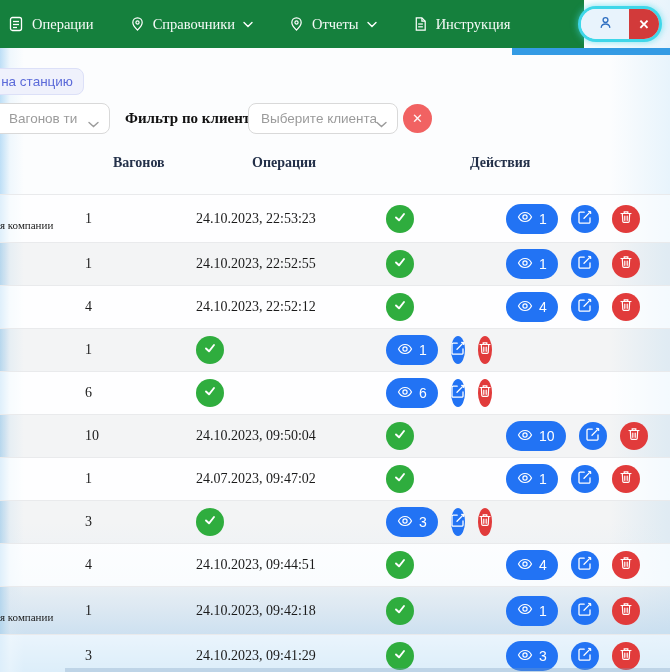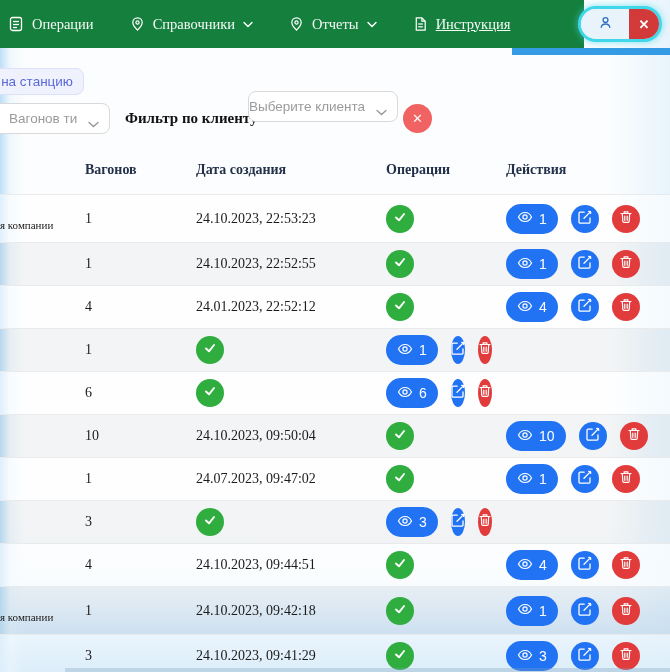--- a/index.html
+++ b/index.html
@@ -19,21 +19,21 @@
     position:absolute; top:0; left:0; width:584px; height:48px;
     background:#15803d;
     display:flex; align-items:center;
     padding-left:8px; column-gap:36px;
   }
   .nav-ext { position:absolute; top:48px; left:512px; right:0; height:7px; background:#349BE4; }
   .nav-item {
     display:flex; align-items:center; column-gap:8px;
     color:rgba(255,255,255,0.96); font-size:14.5px; cursor:pointer; white-space:nowrap;
   }
-  .nav-item .lbl.u { text-decoration:underline; }
+  .nav-item .lbl.u { }
   .nav-item svg { display:block; }
 
   
   .session-pill {
     position:absolute; top:9px; right:11px; width:78px; height:30px;
     border-radius:16px; display:flex; overflow:hidden;
     box-shadow:0 0 0 3px #3FD7E9, 0 0 6px 4px rgba(63,215,233,0.55);
     background:#E8F3FC;
   }
   .session-user { flex:1; display:flex; align-items:center; justify-content:center; background:#E8F3FC; cursor:pointer; }
@@ -45,41 +45,41 @@
     background:#EFF1FC; border:1px solid #DCE0F8; border-radius:8px;
     font-family:"Liberation Sans", sans-serif; font-size:13.5px; color:#5B6AD9;
     display:flex; align-items:center; justify-content:flex-end; padding-right:10px; cursor:pointer;
   }
   .select-box {
     position:absolute; height:31px; background:#fff; border:1px solid #D9D9D9; border-radius:8px;
     font-family:"Liberation Sans", sans-serif; font-size:13.5px; color:#9B9B9B;
     display:flex; align-items:center; cursor:pointer;
   }
   .select-type  { top:103px; left:-14px; width:124px; padding-left:22px; }
-  .select-client{ top:91px; left:248px; width:150px; padding-left:0; }
+  .select-client{ top:103px; left:248px; width:150px; padding-left:12px; }
   .select-box .chev { position:absolute; right:10px; top:12px; }
   .filter-label {
     position:absolute; top:103px; left:125px; height:31px; line-height:31px;
     font-size:15px; font-weight:bold; color:#111;
   }
   .clear-btn {
     position:absolute; top:104px; left:403px; width:29px; height:29px; border-radius:50%;
     background:#F16262; color:rgba(255,255,255,0.95); font-family:"Liberation Sans", sans-serif;
     font-size:13px; display:flex; align-items:center; justify-content:center; cursor:pointer;
   }
 
   
   .grid-row {
     display:grid; grid-template-columns:62px 111px 190px 120px 1fr;
     align-items:center;
   }
   .cell { padding-left:23px; }
   .thead {
-    position:absolute; top:147px; left:0; width:670px; height:46px;
-    font-weight:bold; font-size:14px; color:#233049;
+    position:absolute; top:140px; left:0; width:670px; height:46px;
+    font-weight:bold; font-size:14px; color:#233049;gap:28px;
   }
   .tbody { position:absolute; top:194px; left:0; width:670px; }
   .t-row { height:43px; border-top:1px solid #E9EAEC; }
   .t-row.tall { height:48px; }
   .t-row:nth-child(odd)  { background:rgba(255,255,255,0.5); }
   .t-row:nth-child(even) { background:rgba(40,45,55,0.045); }
   .company { padding-left:0; font-size:11px; color:#1b1b1b; white-space:nowrap; overflow:hidden;margin-top:12px; }
   .wagons, .created { font-size:14px; color:#1b1b1b; }
   .check-badge {
     width:28px; height:28px; border-radius:50%; background:#2FAD3E;
@@ -198,21 +198,20 @@
   </span>
 </div>
 
 <div class="clear-btn">
   <span>✕</span>
 </div>
 
 <div class="thead grid-row">
   <div class="cell company"></div>
   <div class="cell">Вагонов</div>
-  <div class="cell">Дата создания</div>
   <div class="cell">Операции</div>
   <div class="cell">Действия</div>
 </div>
 
 <div class="tbody">
     <div class="t-row grid-row tall">
     <div class="cell company">я компании</div>
     <div class="cell wagons">1</div>
     <div class="cell created">24.10.2023, 22:53:23</div>
     <div class="cell">
@@ -295,21 +294,21 @@
             <line x1="5.8" y1="6" x2="5.8" y2="10.3"></line>
               <line x1="8.2" y1="6" x2="8.2" y2="10.3"></line>
           </svg>
         </span>
       </div>
     </div>
   </div>
     <div class="t-row grid-row">
     <div class="cell company"></div>
     <div class="cell wagons">4</div>
-    <div class="cell created">24.01.2023, 22:52:12</div>
+    <div class="cell created">24.10.2023, 22:52:12</div>
     <div class="cell">
       <div class="check-badge">
         <span>
           <svg width="16" height="16" viewBox="0 0 16 16" fill="none" stroke="#fff" stroke-width="1.9" stroke-linecap="round" stroke-linejoin="round">
             <polyline points="4,8.5 7,11.3 12,5"></polyline>
           </svg>
         </span>
       </div>
     </div>
     <div class="cell actions">

